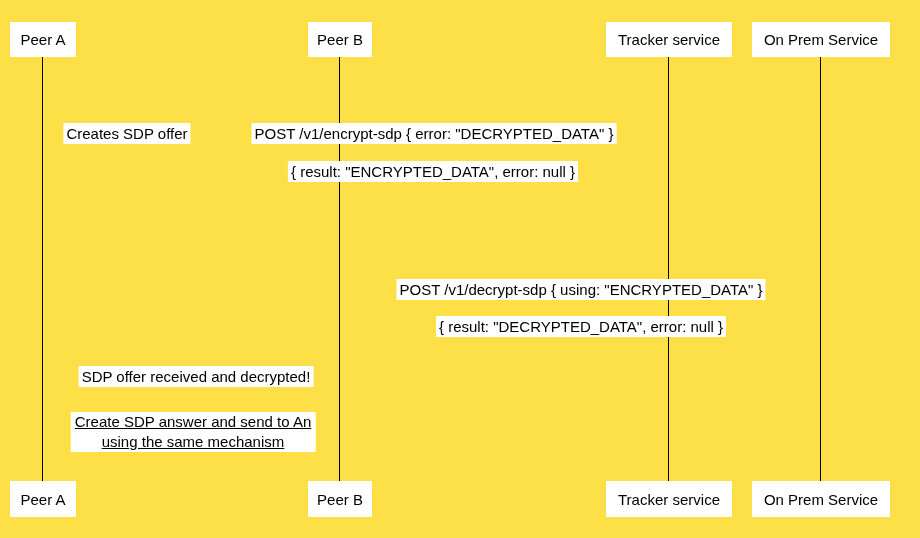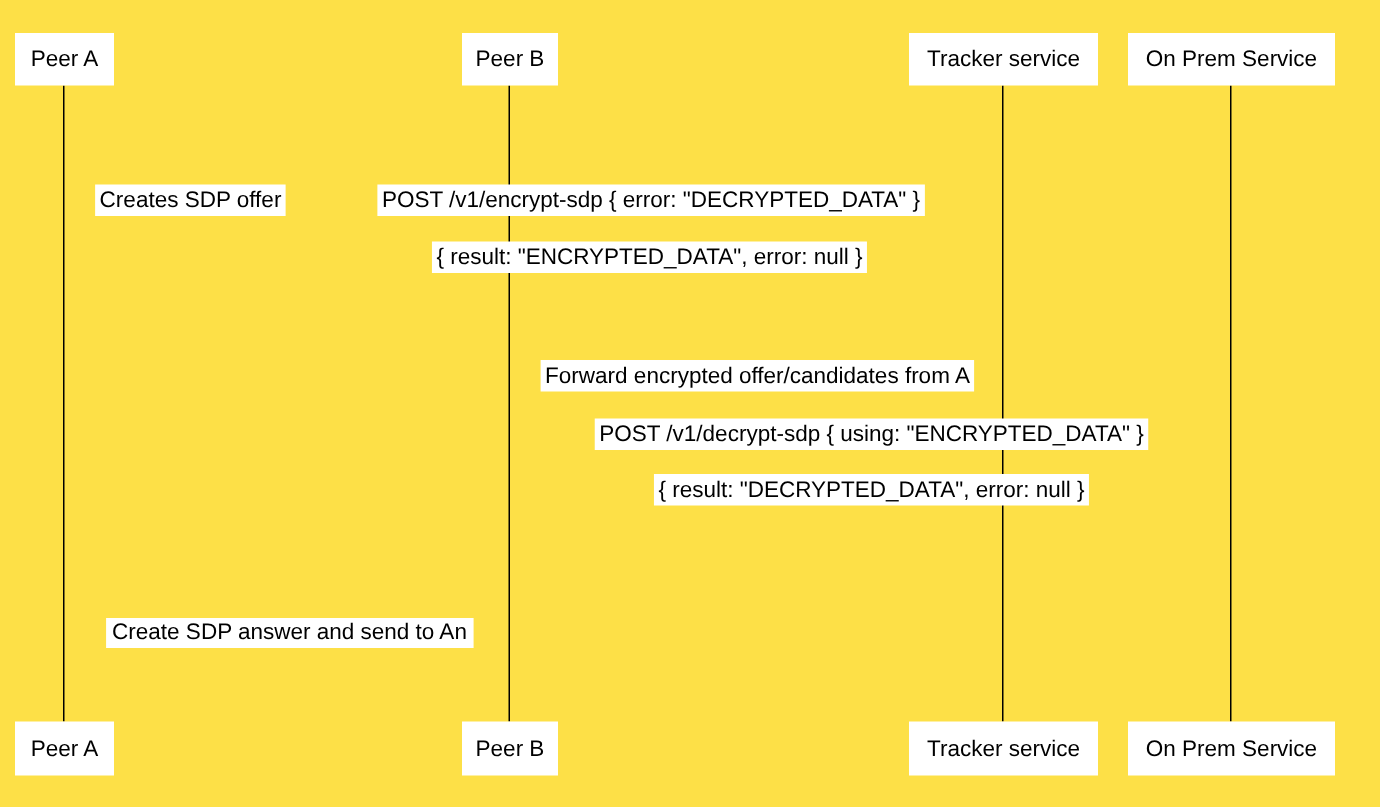--- a/index.html
+++ b/index.html
@@ -44,20 +44,21 @@
   .note-label {
     position: absolute;
     transform: translateX(-50%);
     background: #ffffff;
     color: #000000;
     font-size: 15px;
     line-height: 20px;
     padding: 0 4px;
     text-align: center;
     white-space: nowrap;
+    text-decoration: underline;
   }
   .note-label span { display: block; }
 </style>
 </head>
 <body>
 
 <div id="canvas">
 
   <div class="lifeline" style="left:42px; top:57px; height:424px;"></div>
   <div class="lifeline" style="left:339px; top:57px; height:424px;"></div>
@@ -77,29 +78,30 @@
     <span>On Prem Service</span>
   </div>
 
   <div class="msg-label" style="left:127px; top:84px;margin-top:39px;">Creates SDP offer</div>
 
   <div class="msg-label" style="left:434px; top:123px;">POST /v1/encrypt-sdp { error: "DECRYPTED_DATA" }</div>
 
   <div class="msg-label" style="left:433px; top:161px;">{ result: "ENCRYPTED_DATA", error: null }</div>
 
 
-  <div class="msg-label" style="left:505px; top:240px;">Forward encrypted offer/candidates from A</div>
 
   <div class="msg-label" style="left:581px; top:279px;">POST /v1/decrypt-sdp { using: "ENCRYPTED_DATA" }</div>
 
   <div class="msg-label" style="left:581px; top:316px;">{ result: "DECRYPTED_DATA", error: null }</div>
 
+  <div class="msg-label" style="left:196px; top:366px;">SDP offer received and decrypted!</div>
 
   <div class="note-label" style="left:193px; top:412px;">
     <span>Create SDP answer and send to An</span>
+    <span>using the same mechanism</span>
   </div>
 
   <div class="participant-box" style="left:10px; top:481px; width:66px; height:36px;">
     <span>Peer A</span>
   </div>
   <div class="participant-box" style="left:308px; top:481px; width:64px; height:36px;">
     <span>Peer B</span>
   </div>
   <div class="participant-box" style="left:606px; top:481px; width:126px; height:36px;">
     <span>Tracker service</span>

